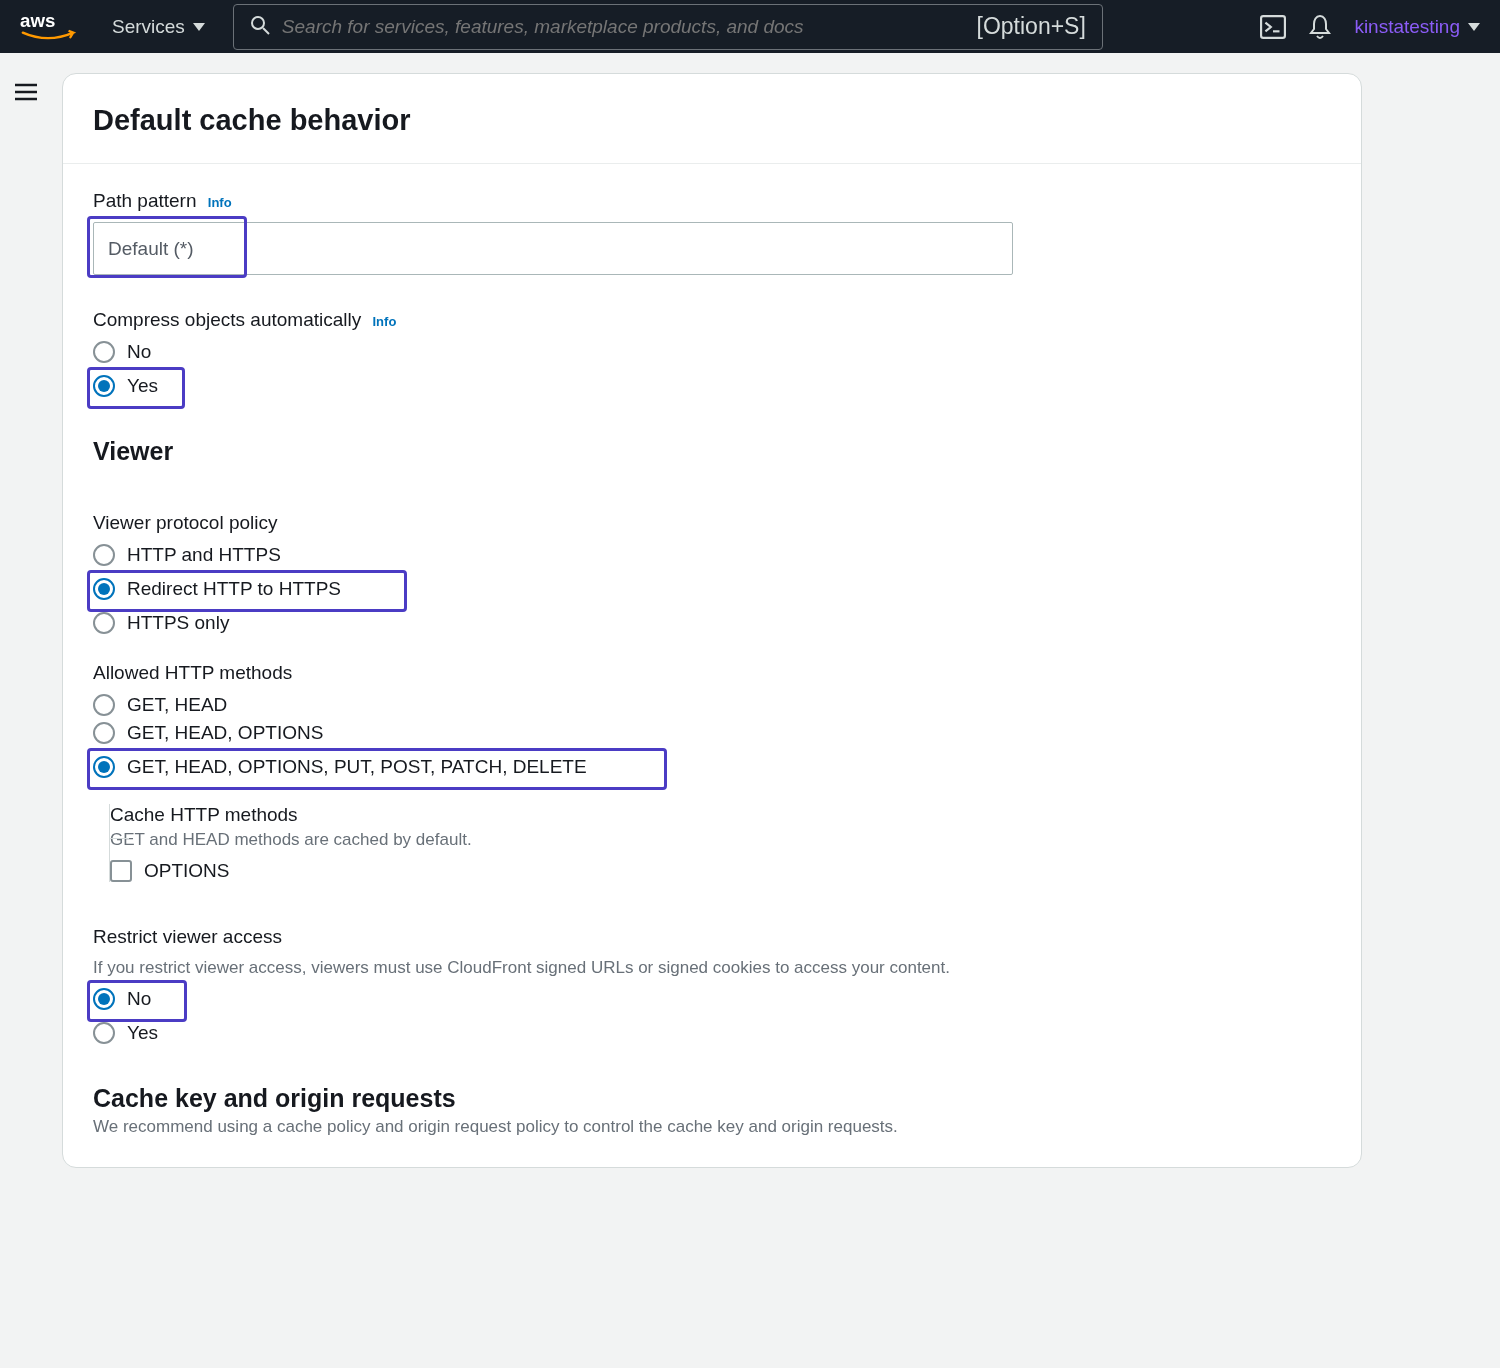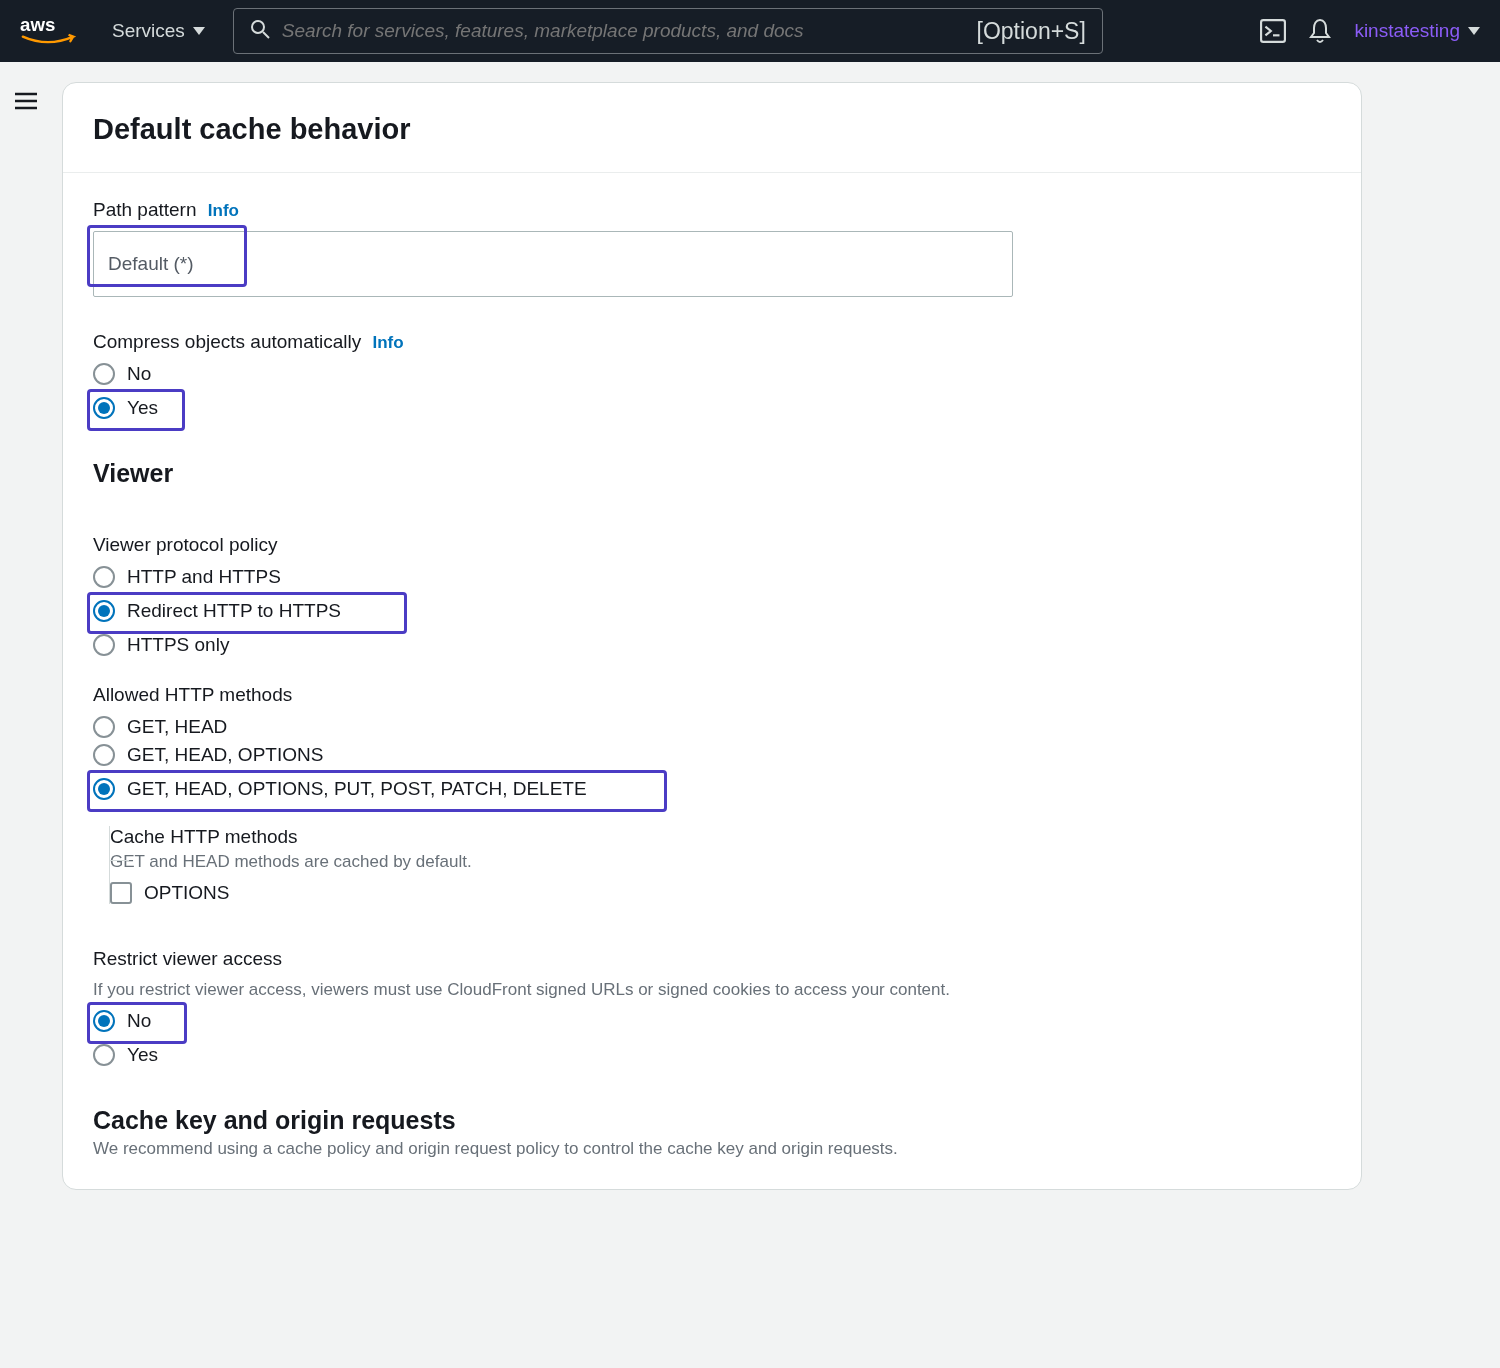--- a/index.html
+++ b/index.html
@@ -1,39 +1,39 @@
 <!DOCTYPE html>
 <html><head>
 <meta charset="utf-8">
 <style>
   * { box-sizing: border-box; margin: 0; padding: 0; }
   html, body { width: 1500px; font-family: "Amazon Ember", "Helvetica Neue", Arial, sans-serif; color: #16191f; background: #f2f3f3; }
   
-  .topnav { background: #161d26; height: 62px; display: flex; align-items: center; padding: 0 20px; color: #d5dbdb; }
+  .topnav { background: #161d26; height: 53px; display: flex; align-items: center; padding: 0 20px; color: #d5dbdb; }
   .aws-logo { display: flex; align-items: center; margin-right: 36px; }
   .services { display: flex; align-items: center; font-size: 19px; color: #d5dbdb; cursor: pointer; margin-right: 28px; }
   .services .caret { margin-left: 8px; }
   .searchbar { flex: 1; max-width: 870px; height: 46px; border: 1px solid #6b7177; border-radius: 4px; display: flex; align-items: center; padding: 0 16px; color: #aab7b8; }
   .searchbar input { flex: 1; background: transparent; border: none; outline: none; color: #d5dbdb; font-size: 19px; font-style: italic; }
   .searchbar .shortcut { font-style: normal; font-size: 23px; color: #d5dbdb; padding-left: 44px; }
   .nav-right { margin-left: auto; display: flex; align-items: center; gap: 22px; }
   .icon-btn { color: #d5dbdb; cursor: pointer; display: flex; }
   .account { display: flex; align-items: center; font-size: 19px; color: #8b5cf6; cursor: pointer; }
   .account .caret { margin-left: 8px; }
   
   .page { display: flex; }
   .hamburger { width: 52px; padding-top: 30px; text-align: center; cursor: pointer; }
   .content { flex: 1; padding: 20px 30px 40px 10px; }
   .panel { background: #fff; border: 1px solid #d5dbdb; border-radius: 14px; width: 100%; max-width: 1300px; }
   .panel-head { padding: 30px 30px 26px 30px; border-bottom: 1px solid #eaeded; }
   .panel-head h2 { font-size: 29px; font-weight: 700; }
   .panel-body { padding: 26px 30px 30px 30px; }
   .field-label { font-size: 19px; color: #16191f; margin-bottom: 10px; }
-  .info-link { color: #0073bb; font-size: 17px; font-weight: 700; margin-left: 6px; cursor: pointer; }
-  .text-input { width: 100%; max-width: 920px; height: 66px; border: 1px solid #aab7b8; border-radius: 2px; padding: 0 14px; font-size: 19px; color: #545b64; background: #fff; }
+  .info-link { color: #0073bb; font-size: 13px; font-weight: 700; margin-left: 6px; cursor: pointer; }
+  .text-input { width: 100%; max-width: 920px; height: 53px; border: 1px solid #aab7b8; border-radius: 2px; padding: 0 14px; font-size: 19px; color: #545b64; background: #fff; }
   .hl-overlay { position: absolute; border: 3px solid #4b3cc4; border-radius: 4px; pointer-events: none; }
   .radio-row { display: flex; align-items: center; gap: 12px; margin: 6px 0; font-size: 19px; cursor: pointer; }
   .radio { width: 22px; height: 22px; border: 2px solid #879196; border-radius: 50%; display: inline-flex; align-items: center; justify-content: center; flex-shrink: 0; }
   .radio.selected { border-color: #0073bb; }
   .radio.selected::after { content: ""; width: 12px; height: 12px; background: #0073bb; border-radius: 50%; }
   .section-gap { height: 34px; }
   .section-gap-sm { height: 22px; }
   h3.subhead { font-size: 25px; font-weight: 700; margin-bottom: 24px; }
   .hint { font-size: 17px; color: #687078; margin-top: 4px; }
   .checkbox-row { display: flex; align-items: flex-end; gap: 12px; margin: 10px 0; font-size: 19px; cursor: pointer; }

